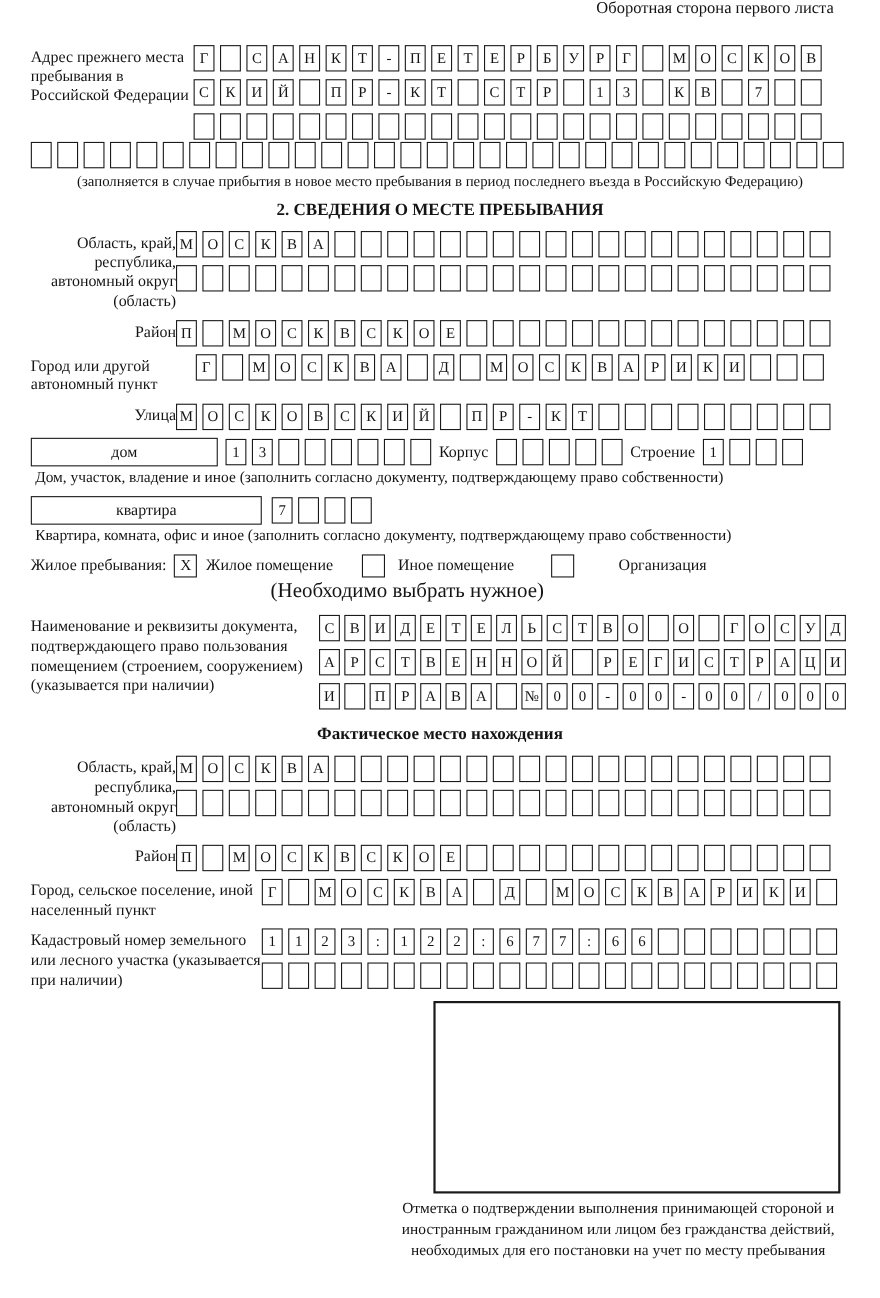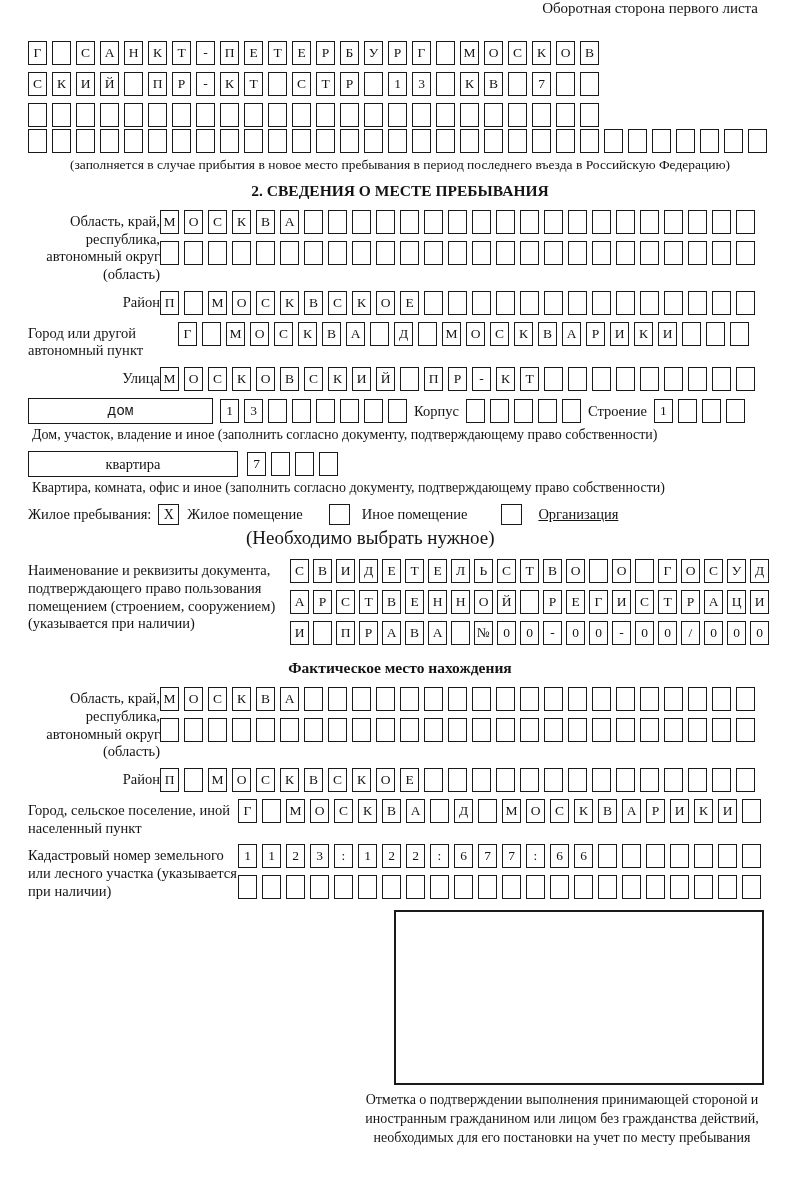--- a/index.html
+++ b/index.html
@@ -63,20 +63,21 @@
   .mb0 { margin-bottom:2px; }
 </style>
 </head>
 <body>
 
 <div class="page">
 
   <div class="hdr">Оборотная сторона первого листа</div>
 
   <div class="field mb0">
+    <div class="flabel w-label-1">Адрес прежнего места пребывания в Российской Федерации</div>
     <div class="rows">
       <div class="cells">
           <span class="cell">Г</span>
           <span class="cell"></span>
           <span class="cell">С</span>
           <span class="cell">А</span>
           <span class="cell">Н</span>
           <span class="cell">К</span>
           <span class="cell">Т</span>
           <span class="cell">-</span>
@@ -334,21 +335,21 @@
         <span class="cell"></span>
         <span class="cell"></span>
         <span class="cell"></span>
         <span class="cell"></span>
         <span class="cell"></span>
         <span class="cell"></span>
       </div>
   </div>
 
   <div class="house-row">
-    <div class="wide-box" style="width:185px;font-family:Liberation Mono, monospace;">дом</div>
+    <div class="wide-box" style="width:170px;">дом</div>
     <div class="cells" style="margin-left:7px;">
         <span class="cell">1</span>
         <span class="cell">3</span>
         <span class="cell"></span>
         <span class="cell"></span>
         <span class="cell"></span>
         <span class="cell"></span>
         <span class="cell"></span>
         <span class="cell"></span>
       </div>
@@ -381,21 +382,21 @@
   </div>
   <div class="note-l">Квартира, комната, офис и иное (заполнить согласно документу, подтверждающему право собственности)</div>
 
   <div class="stay-row">
     <span>Жилое пребывания:</span>
     <span class="checkbox" style="margin-left:7px;">X</span>
     <span style="margin-left:8px;">Жилое помещение</span>
     <span class="checkbox" style="margin-left:26px;"></span>
     <span style="margin-left:12px;">Иное помещение</span>
     <span class="checkbox" style="margin-left:34px;"></span>
-    <span style="margin-left:16px;text-decoration:underline;">Организация</span>
+    <span style="margin-left:40px;">Организация</span>
   </div>
   <div class="stay-note">(Необходимо выбрать нужное)</div>
 
   <div class="field">
     <div class="flabel w-label-doc">Наименование и реквизиты документа, подтверждающего право пользования помещением (строением, сооружением) (указывается при наличии)</div>
     <div class="rows">
       <div class="cells cells-doc">
           <span class="cell">С</span>
           <span class="cell">В</span>
           <span class="cell">И</span>

